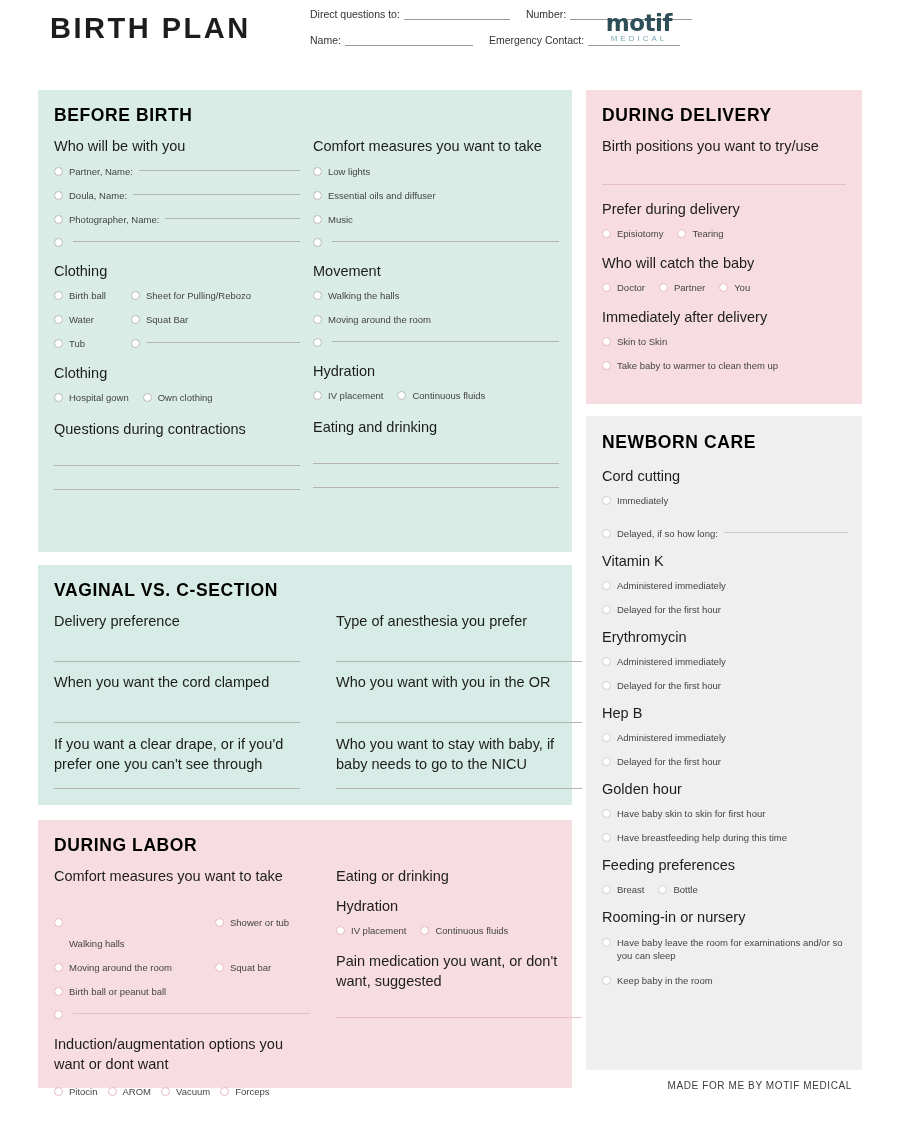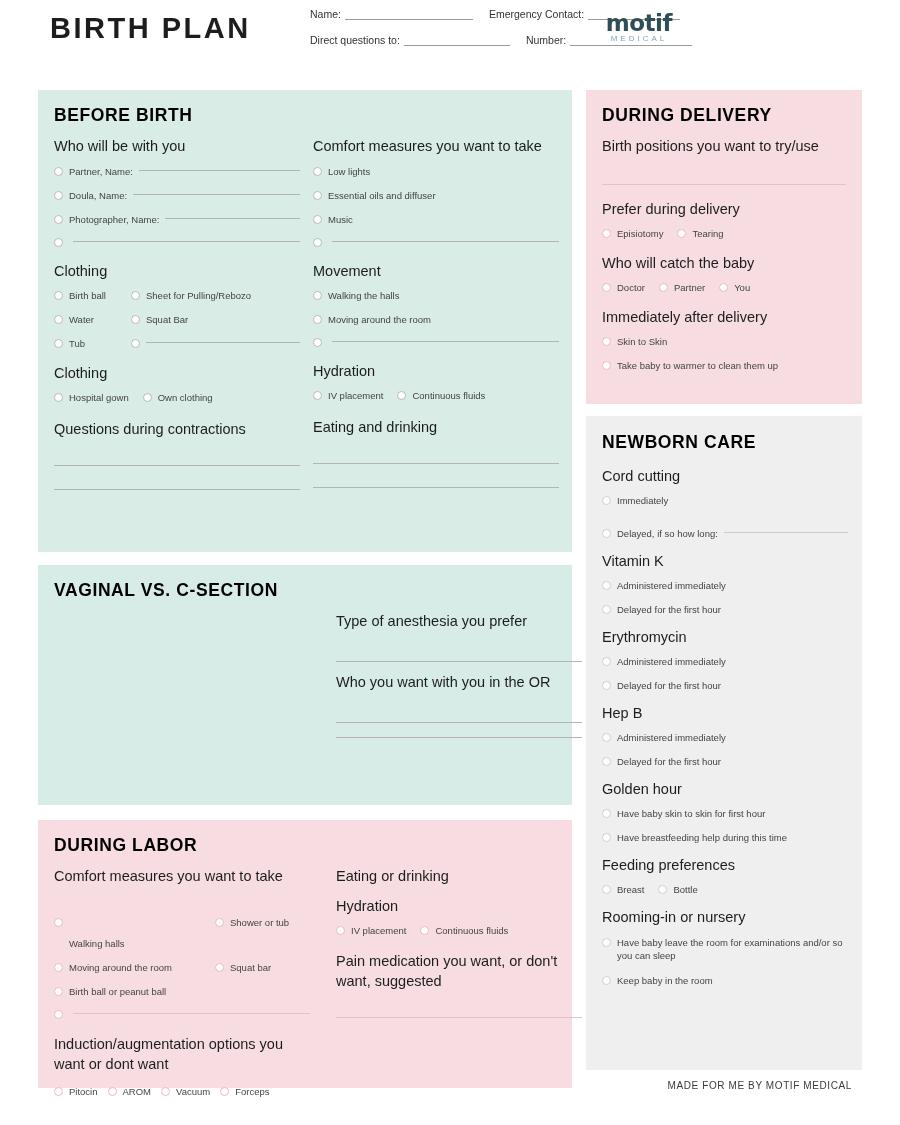--- a/index.html
+++ b/index.html
@@ -81,36 +81,36 @@
   <div class="blob" style="left:620px; top:120px; width:240px; height:240px;"></div>
   <div class="blob" style="left:40px; top:820px; width:200px; height:200px;"></div>
   <div class="star" style="left:490px; top:370px;">✦</div>
   <div class="star" style="left:215px; top:930px;">✦</div>
 
   <div class="header">
     <div class="title">BIRTH PLAN</div>
 
     <div class="header-fields">
       <div class="hf-row">
+        <div class="hf hf3">
+          <span class="hf-label">Direct questions to:</span>
+          <span class="hf-line"></span>
+        </div>
+        <div class="hf hf4">
+          <span class="hf-label">Number:</span>
+          <span class="hf-line"></span>
+        </div>
+      </div>
+      <div class="hf-row">
         <div class="hf hf1">
           <span class="hf-label">Name:</span>
           <span class="hf-line"></span>
         </div>
         <div class="hf hf2">
           <span class="hf-label">Emergency Contact:</span>
-          <span class="hf-line"></span>
-        </div>
-      </div>
-      <div class="hf-row">
-        <div class="hf hf3">
-          <span class="hf-label">Direct questions to:</span>
-          <span class="hf-line"></span>
-        </div>
-        <div class="hf hf4">
-          <span class="hf-label">Number:</span>
           <span class="hf-line"></span>
         </div>
       </div>
     </div>
 
     <div class="logo">
       <div class="logo-main">motif</div>
       <div class="logo-sub">MEDICAL</div>
     </div>
   </div>
@@ -226,26 +226,35 @@
 
       <div class="sub-h" style="margin-top:18px;">Eating and drinking</div>
       <div class="line" style="margin-top:28px;"></div>
       <div class="line" style="margin-top:23px;"></div>
     </div>
   </div>
 
   <div class="card card-green2" style="left:38px; top:565px; width:534px; height:240px;">
     <div class="card-h" style="position:absolute; left:16px; top:15px;">VAGINAL VS. C-SECTION</div>
 
+    <div class="col" style="left:16px; top:48px; width:246px;">
+      <div class="sub-h">Delivery preference</div>
+      <div class="line" style="margin-top:32px;"></div>
+      <div class="sub-h" style="margin-top:12px;">When you want the cord clamped</div>
+      <div class="line" style="margin-top:32px;"></div>
+      <div class="sub-h" style="margin-top:12px; line-height:1.35;">If you want a clear drape, or if you'd prefer one you can't see through</div>
+      <div class="line" style="margin-top:14px;"></div>
+    </div>
 
     <div class="col" style="left:298px; top:48px; width:246px;">
       <div class="sub-h">Type of anesthesia you prefer</div>
       <div class="line" style="margin-top:32px; width:246px;"></div>
       <div class="sub-h" style="margin-top:12px;">Who you want with you in the OR</div>
       <div class="line" style="margin-top:32px; width:246px;"></div>
+      <div class="sub-h" style="margin-top:12px; line-height:1.35;">Who you want to stay with baby, if baby needs to go to the NICU</div>
       <div class="line" style="margin-top:14px; width:246px;"></div>
     </div>
   </div>
 
   <div class="card card-pink" style="left:38px; top:820px; width:534px; height:268px;">
     <div class="card-h" style="position:absolute; left:16px; top:15px;">DURING LABOR</div>
 
     <div class="col" style="left:16px; top:48px; width:256px;">
       <div class="sub-h">Comfort measures you want to take</div>
       <div style="margin-top:12px;">

